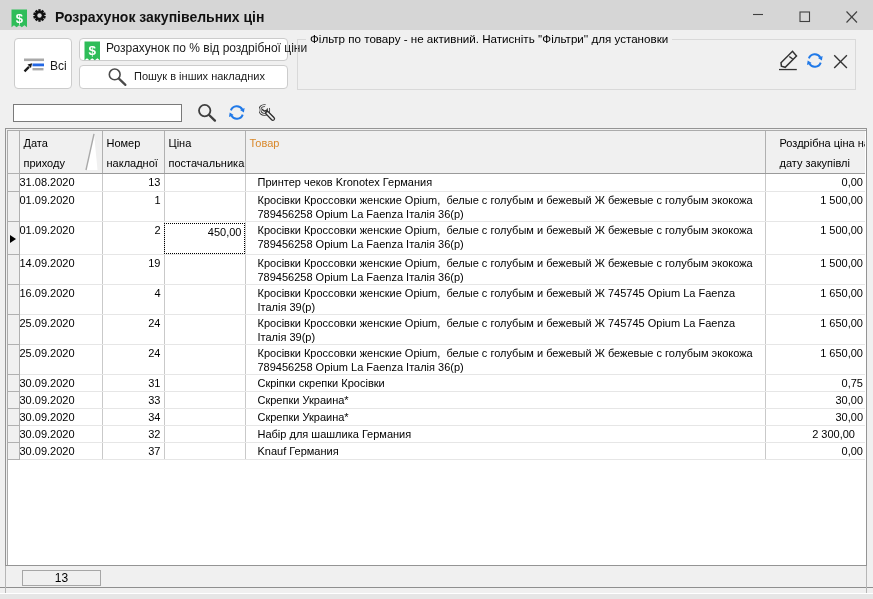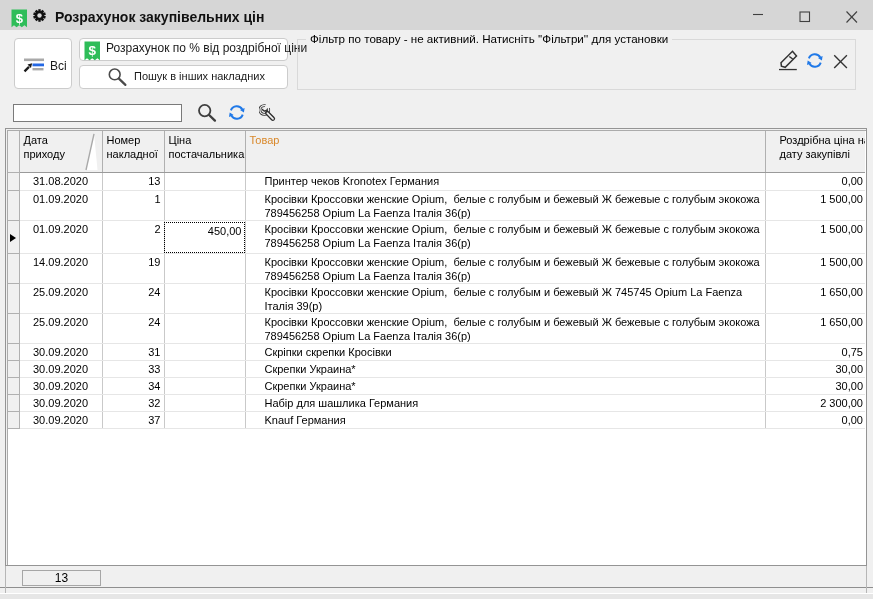--- a/index.html
+++ b/index.html
@@ -10,26 +10,26 @@
        font-size:12px;color:#1a1a1a;}
   #grid{position:absolute;left:5px;top:128px;width:862px;height:438px;background:#fff;
         border:1px solid #949494;box-sizing:border-box;
         box-shadow:inset 1px 1px 0 #f0f0f0, inset 2px 2px 0 #ababab;}
   table{border-collapse:collapse;table-layout:fixed;position:absolute;left:2px;top:2px;
         width:857px;font-size:11px;color:#000;}
   td,th{padding:0;margin:0;vertical-align:top;overflow:hidden;white-space:nowrap;
         font-weight:normal;text-align:left;}
   td.g{background:#f0f0f0;border-right:1px solid #b0b0b0;border-bottom:1px solid #b0b0b0;position:relative;}
   th{background:#f0f0f0;border-right:1px solid #b0b0b0;border-bottom:1px solid #9a9a9a;
-     line-height:14px;padding:1.5px 0 0 4px;position:relative;}
+     line-height:20px;padding:1.5px 0 0 4px;position:relative;}
   td.c{border-right:1px solid #c9c9c9;border-bottom:1px solid #e6e6e6;
        line-height:14px;padding-top:1px;}
   td.num{text-align:right;padding-right:3px;}
-  td.date{text-align:center;}
-  td.t{padding-left:19px;}
+  td.date{}
+  td.t{padding-left:12px;}
 </style></head>
 <body>
 
 <div class="abs" style="left:0;top:0;width:873px;height:30px;background:#d6d6d6;"></div>
 <svg class="abs" style="left:10.5px;top:8.5px;" width="17" height="19" viewBox="0 0 17 19">
   <path d="M0.5 0.5 H16 V18.3 L13.4 16.3 L10.8 18.3 L8.2 16.3 L5.6 18.3 L3.0 16.3 L0.5 18.3 Z" fill="#2ebd59"></path>
   <text x="8.3" y="13.8" font-size="13" font-weight="bold" fill="#fff" text-anchor="middle" font-family="Liberation Sans">$</text>
 </svg>
 <svg class="abs" style="left:33px;top:9px;" width="13" height="13" viewBox="0 0 13 13">
   <g transform="translate(6.5,6.5)" fill="#111">
@@ -187,20 +187,28 @@
 <tr style="height:30px">
   <td class="g"></td>
           <td class="c date">14.09.2020</td>
           <td class="c num">19</td>
           <td class="c num"></td>
   <td class="c t" style="white-space:normal;">Кросівки Кроссовки женские Opium,&nbsp; белые с голубым и бежевый Ж бежевые с голубым экокожа 789456258 Opium La Faenza Італія 36(р)</td>
   <td class="c num" style="border-right:none;padding-right:2px;">1 500,00</td>
 </tr>
 <tr style="height:30px">
   <td class="g"></td>
+          <td class="c date">16.09.2020</td>
+          <td class="c num">4</td>
+          <td class="c num"></td>
+  <td class="c t" style="white-space:normal;">Кросівки Кроссовки женские Opium,&nbsp; белые с голубым и бежевый Ж 745745 Opium La Faenza Італія 39(р)</td>
+  <td class="c num" style="border-right:none;padding-right:2px;">1 650,00</td>
+</tr>
+<tr style="height:30px">
+  <td class="g"></td>
           <td class="c date">25.09.2020</td>
           <td class="c num">24</td>
           <td class="c num"></td>
   <td class="c t" style="white-space:normal;">Кросівки Кроссовки женские Opium,&nbsp; белые с голубым и бежевый Ж 745745 Opium La Faenza Італія 39(р)</td>
   <td class="c num" style="border-right:none;padding-right:2px;">1 650,00</td>
 </tr>
 <tr style="height:30px">
   <td class="g"></td>
           <td class="c date">25.09.2020</td>
           <td class="c num">24</td>
@@ -231,21 +239,21 @@
           <td class="c num"></td>
   <td class="c t">Скрепки Украина*</td>
           <td class="c num" style="border-right:none;padding-right:2px;">30,00</td>
 </tr>
 <tr style="height:17px">
   <td class="g"></td>
           <td class="c date">30.09.2020</td>
           <td class="c num">32</td>
           <td class="c num"></td>
   <td class="c t">Набір для шашлика Германия</td>
-          <td class="c num" style="border-right:none;padding-right:2px;">2 300,00</td>
+          <td class="c num" style="border-right:none;padding-right:10px;">2 300,00</td>
 </tr>
 <tr style="height:17px">
   <td class="g"></td>
           <td class="c date">30.09.2020</td>
           <td class="c num">37</td>
           <td class="c num"></td>
   <td class="c t">Knauf Германия</td>
           <td class="c num" style="border-right:none;padding-right:2px;">0,00</td>
 </tr>
 </tbody>

